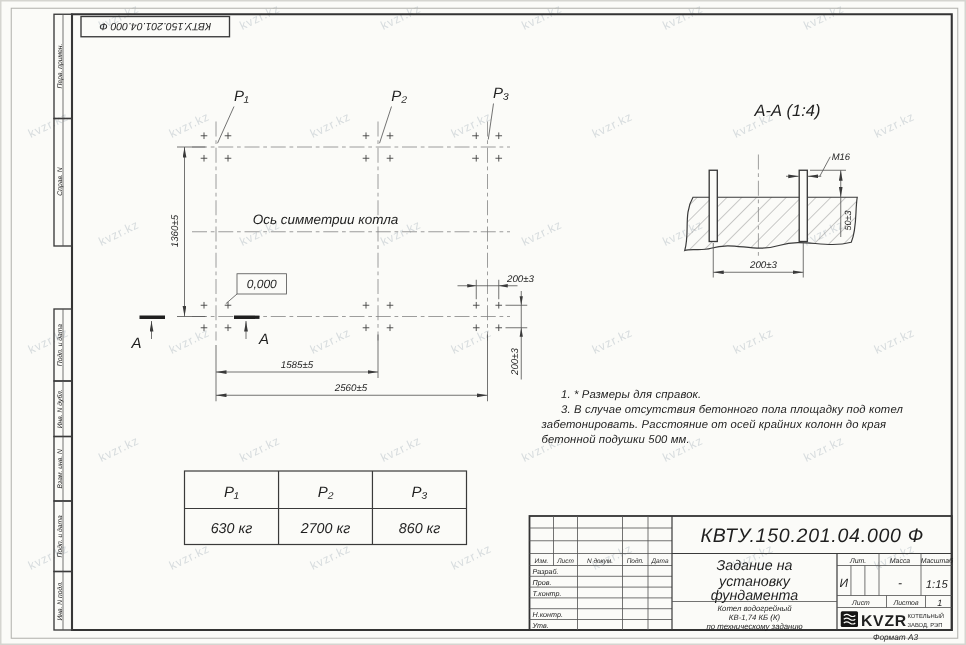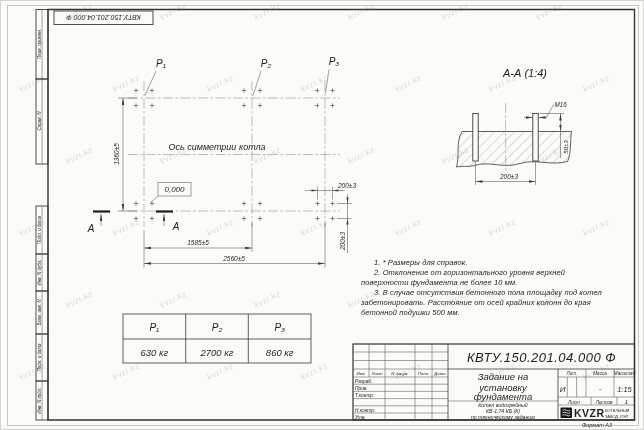--- a/index.html
+++ b/index.html
@@ -293,16 +293,15 @@
         <text class="up" x="604" y="411.3" font-size="3.9" fill="#333">КОТЕЛЬНЫЙ</text>
         <text class="up" x="604" y="416.8" font-size="3.9" fill="#333">ЗАВОД, РЭП</text>
       </g>
     </g>
 
     <text class="t" x="596" y="425.8" font-size="5.5" text-anchor="middle">Формат А3</text>
   </svg>
 
   <div id="notes">
     <p>1. * Размеры для справок.</p>
-    <p>2. Отклонение от горизонтального уровня верхней поверхности фундамента не более 10 мм.</p>
     <p>3. В случае отсутствия бетонного пола площадку под котел забетонировать. Расстояние от осей крайних колонн до края бетонной подушки 500 мм.</p>
   </div>
 </div>
 
 </body></html>

